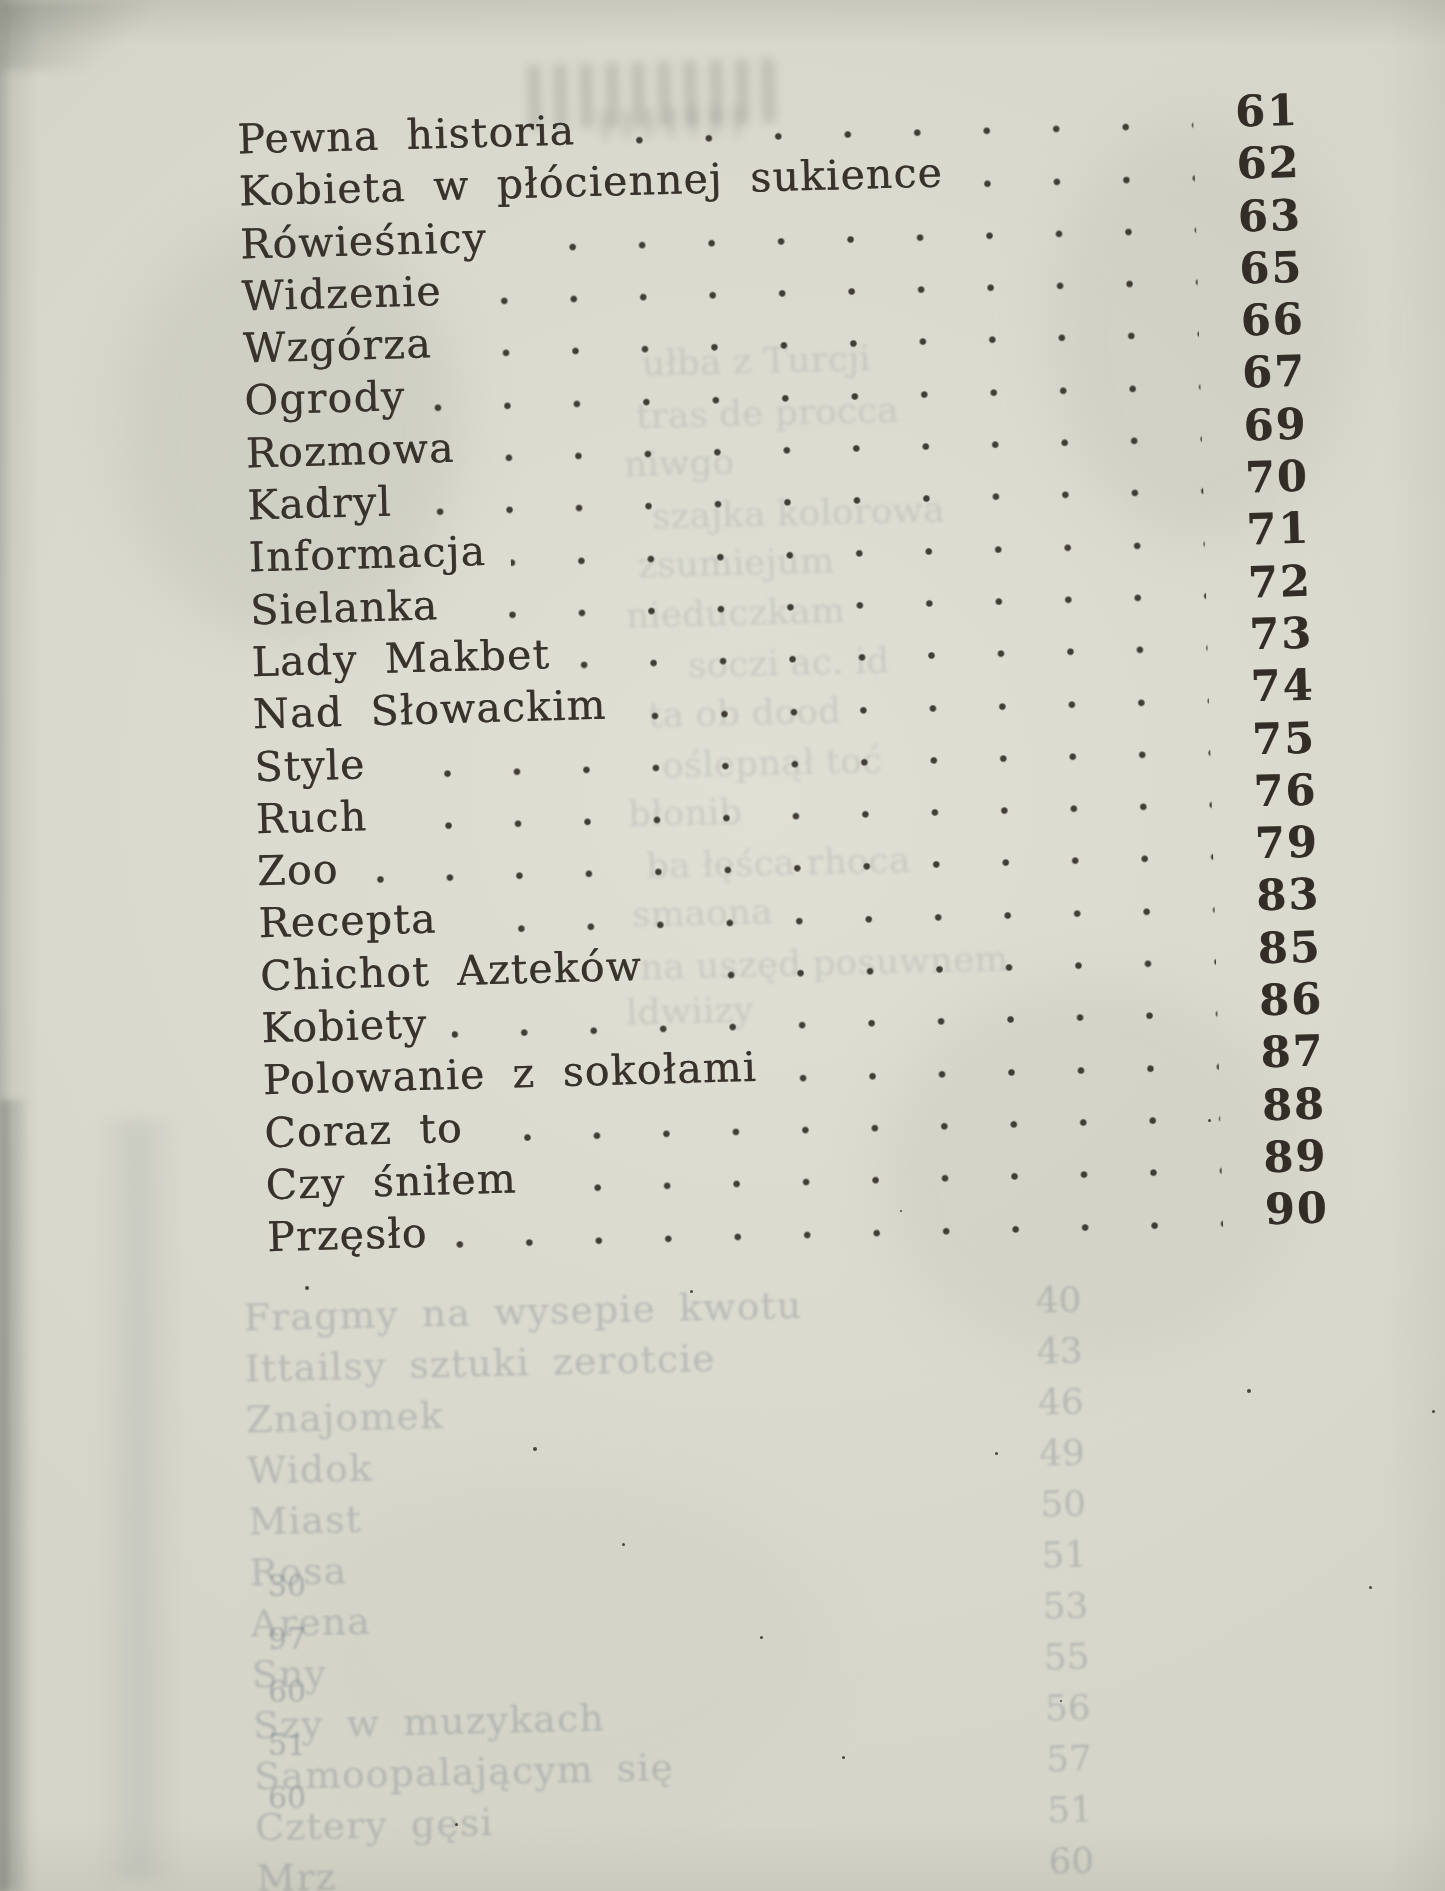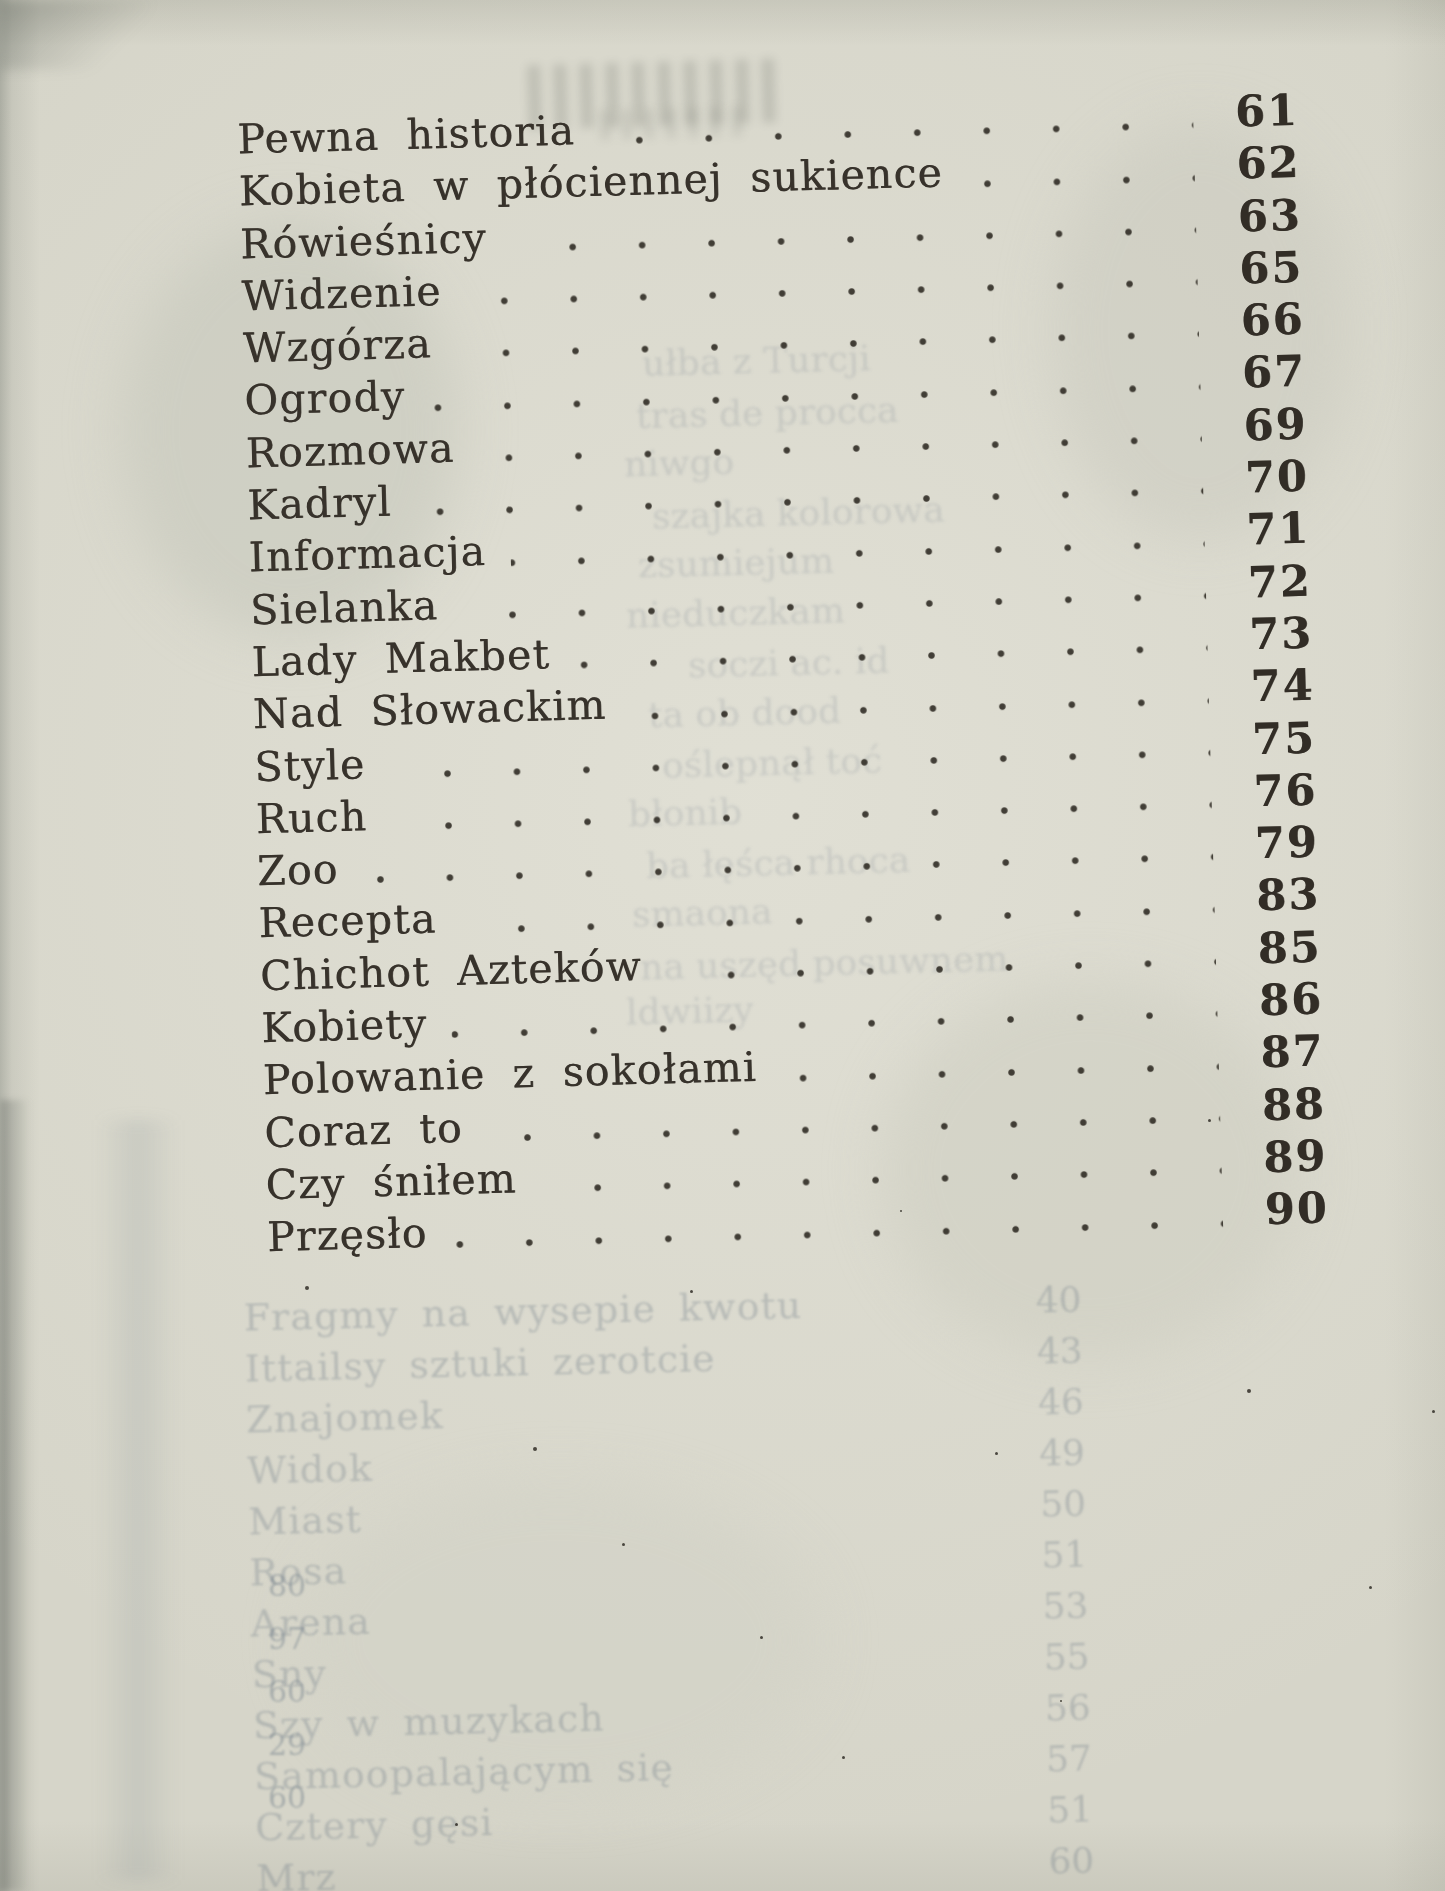--- a/index.html
+++ b/index.html
@@ -163,24 +163,24 @@
         <span class="ghost-fill"></span>
         <span class="ghost-page">51</span>
       </div>
       <div class="ghost-row">
         <span class="ghost-title">Mrz</span>
         <span class="ghost-fill"></span>
         <span class="ghost-page">60</span>
       </div>
     </div>
   <div class="ghost-nums-layer">
-      <span class="ghost-num" style="top: 1568px;">80</span>
+      <span class="ghost-num" style="top: 1568px;">30</span>
       <span class="ghost-num" style="top: 1621px;">97</span>
       <span class="ghost-num" style="top: 1674px;">60</span>
-      <span class="ghost-num" style="top: 1727px;">29</span>
+      <span class="ghost-num" style="top: 1727px;">51</span>
       <span class="ghost-num" style="top: 1780px;">60</span>
     </div>
 
   <div class="toc">
       <div class="toc-row">
         <span class="toc-title">Pewna historia</span>
         <span class="leader"></span>
         <span class="toc-page">61</span>
       </div>
       <div class="toc-row">

